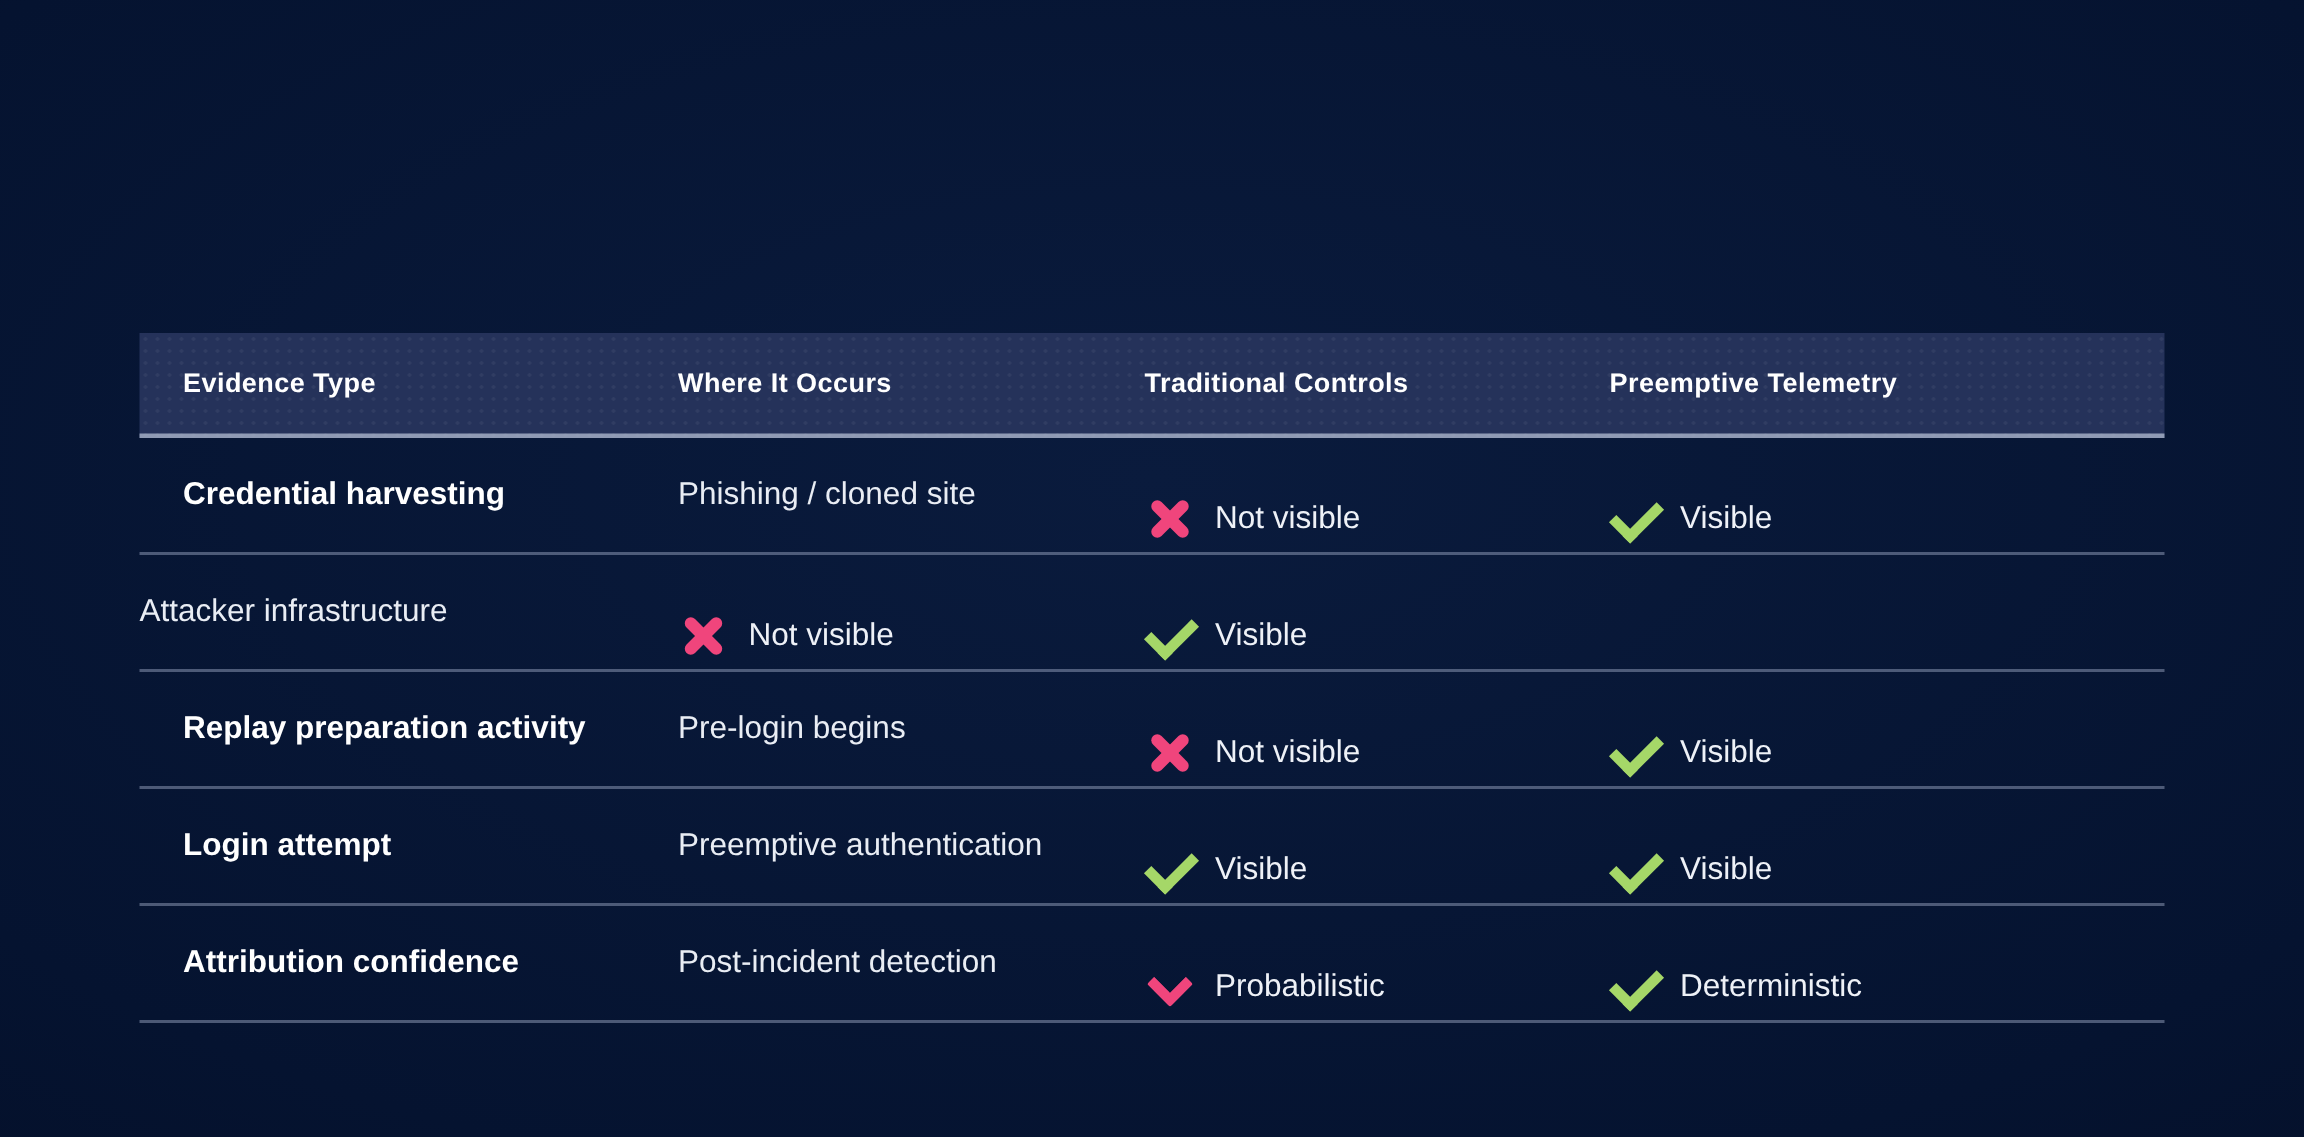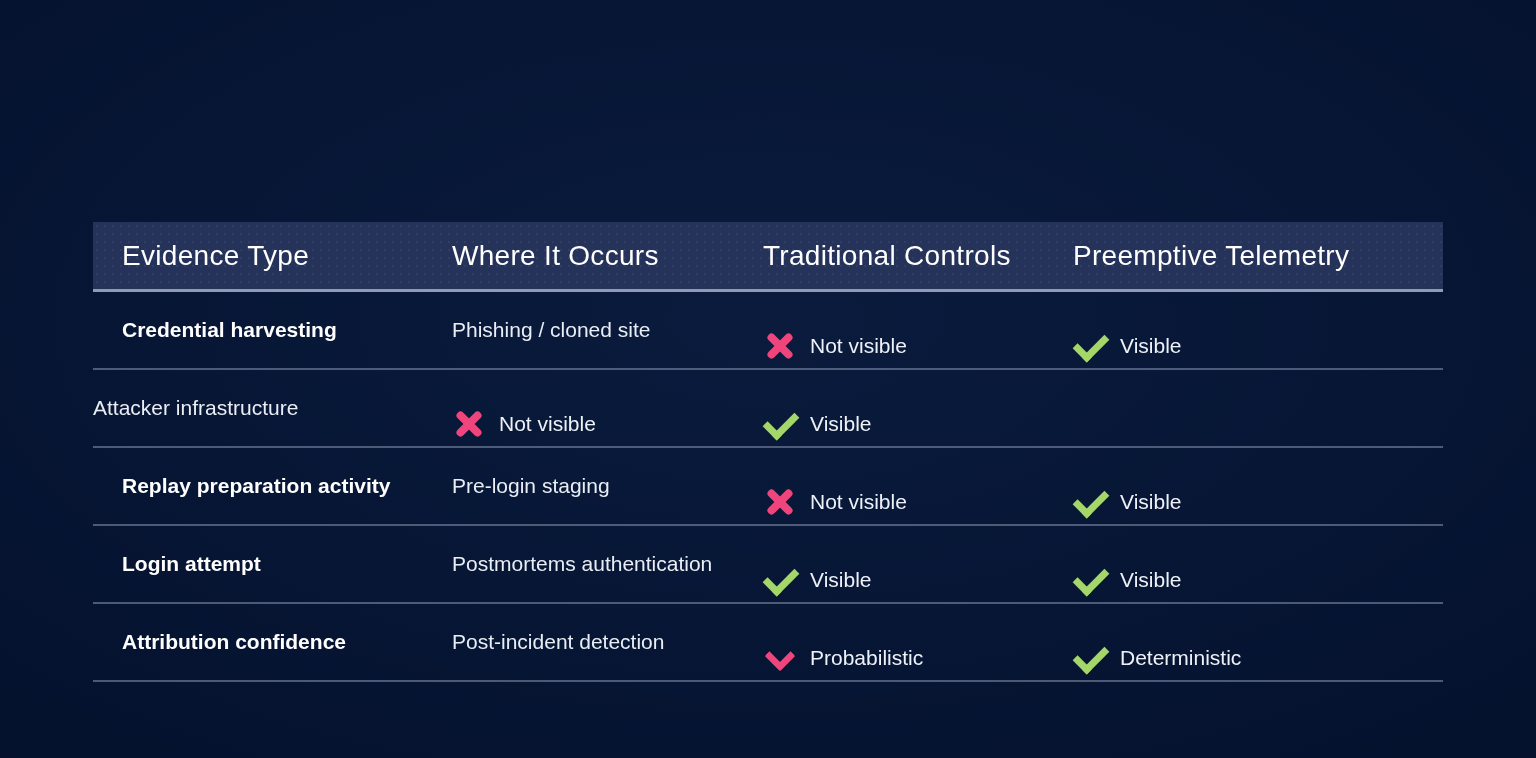--- a/index.html
+++ b/index.html
@@ -66,22 +66,22 @@
     display:grid;
     grid-template-columns:359px 311px 310px 1fr;
     align-items:center;
     height:70px;
     background-color:var(--header-bg);
     background-image:radial-gradient(rgba(255,255,255,0.055) 1px, transparent 1.4px);
     background-size:8px 8px;
     border-bottom:3px solid var(--sep-strong);
   }
   .th{
-    font-size:28px;
-    font-weight:400;
+    font-size:18px;
+    font-weight:700;
     color:#ffffff;
     letter-spacing:0.3px;
   }
   .th:first-child{padding-left:29px;}
   .tr{
     display:grid;
     grid-template-columns:359px 311px 310px 1fr;
     align-items:center;
     height:78px;
     border-bottom:2px solid var(--sep);
@@ -187,34 +187,34 @@
           <span class="status-label">Not visible</span>
         </div>
         <div class="td-status">
           <span class="status-icon check-icon"></span>
           <span class="status-label">Visible</span>
         </div>
       </div>
 
       <div class="tr">
         <div class="td-evidence">Replay preparation activity</div>
-        <div class="td-where">Pre-login staging</div>
+        <div class="td-where">Pre-login begins</div>
         <div class="td-status">
           <span class="status-icon x-icon"></span>
           <span class="status-label">Not visible</span>
         </div>
         <div class="td-status">
           <span class="status-icon check-icon"></span>
           <span class="status-label">Visible</span>
         </div>
       </div>
 
       <div class="tr">
         <div class="td-evidence">Login attempt</div>
-        <div class="td-where">Postmortems authentication</div>
+        <div class="td-where">Preemptive authentication</div>
         <div class="td-status">
           <span class="status-icon check-icon"></span>
           <span class="status-label">Visible</span>
         </div>
         <div class="td-status">
           <span class="status-icon check-icon"></span>
           <span class="status-label">Visible</span>
         </div>
       </div>
 

